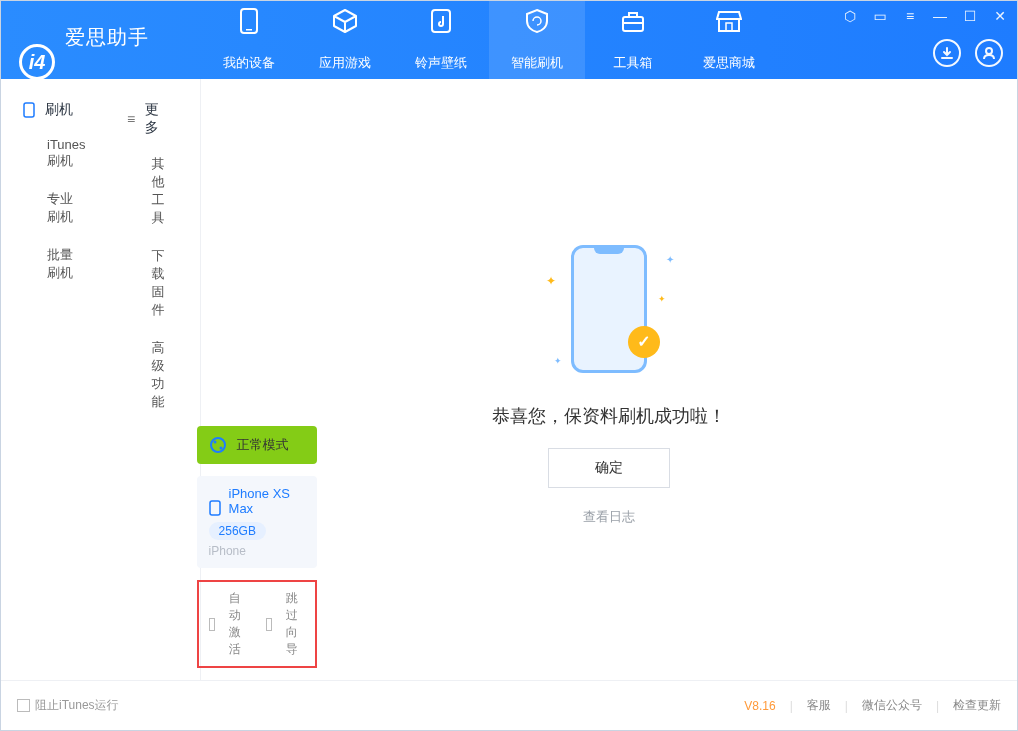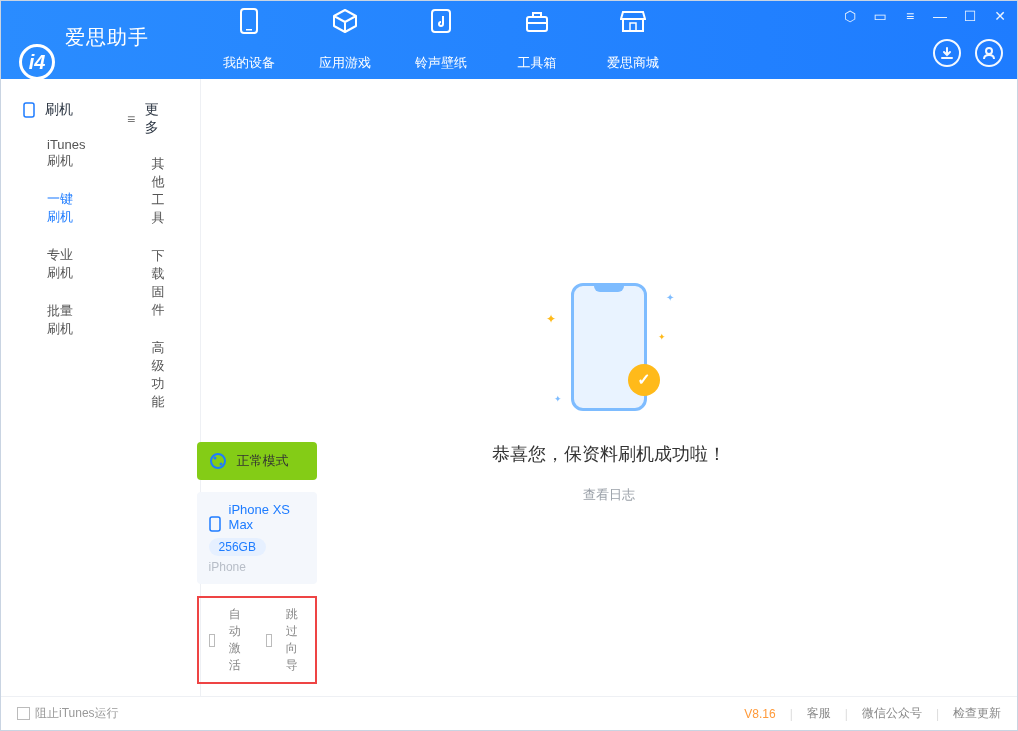--- a/index.html
+++ b/index.html
@@ -52,21 +52,21 @@
 .spark { position:absolute; width:8px; height:8px; }
 .spark.a { left:12px; top:40px; color:#ffba1a; font-size:12px;}
 .spark.b { right:10px; top:20px; color:#7ebcff; font-size:10px;}
 .spark.c { left:20px; bottom:20px; color:#7ebcff; font-size:9px;}
 .spark.d { right:18px; top:60px; color:#ffba1a; font-size:9px;}
 .msg { font-size:18px; color:#333; }
 .ok-btn { border:1px solid #d9dde4; background:#fff; padding:10px 46px; font-size:14px; color:#333; cursor:pointer; }
 .log-link { font-size:13px; color:#9aa0a8; cursor:pointer; }
 
 
-.footer { height:34px; border-top:1px solid #eef0f4; display:flex; align-items:center; padding:0 16px; font-size:12px; color:#999; }
+.footer { height:50px; border-top:1px solid #eef0f4; display:flex; align-items:center; padding:0 16px; font-size:12px; color:#999; }
 .f-chk { display:flex; align-items:center; gap:5px; cursor:pointer; }
 .f-right { margin-left:auto; display:flex; align-items:center; gap:14px; }
 .f-ver { color:#ff9a3a; }
 .f-link { color:#888; cursor:pointer; }
 .f-sep { color:#ddd; }
 svg { display:block; }
 </style>
 </head>
 <body>
 
@@ -100,20 +100,29 @@
       </div>
       <div class="tab">
         <div class="tab-icon">
             <svg width="22" height="26" viewBox="0 0 22 26">
               <rect x="2" y="2" width="18" height="22" rx="3" fill="none" stroke="#fff" stroke-width="2"></rect>
               <path d="M13 8 L13 16 A2 2 0 1 1 11 14" fill="none" stroke="#fff" stroke-width="2"></path>
             </svg>
           </div>
         <div class="tab-label">铃声壁纸</div>
       </div>
+      <div class="tab active">
+        <div class="tab-icon">
+            <svg width="26" height="26" viewBox="0 0 26 26">
+              <path d="M13 2 L23 6 L23 13 C23 19 18 23 13 24 C8 23 3 19 3 13 L3 6 Z" fill="none" stroke="#fff" stroke-width="2"></path>
+              <path d="M9 13 A4 4 0 1 1 13 17" fill="none" stroke="#fff" stroke-width="1.5"></path>
+            </svg>
+          </div>
+        <div class="tab-label">智能刷机</div>
+      </div>
       <div class="tab">
         <div class="tab-icon">
             <svg width="26" height="24" viewBox="0 0 26 24">
               <rect x="3" y="8" width="20" height="14" rx="2" fill="none" stroke="#fff" stroke-width="2"></rect>
               <path d="M9 8 L9 4 L17 4 L17 8" fill="none" stroke="#fff" stroke-width="2"></path>
               <line x1="3" y1="14" x2="23" y2="14" stroke="#fff" stroke-width="2"></line>
             </svg>
           </div>
         <div class="tab-label">工具箱</div>
       </div>
@@ -159,21 +168,20 @@
       <div class="sb-group">
         <div class="sb-group-hdr">
           <span class="sb-icon-sm">
               <svg width="12" height="16">
                 <rect x="1" y="1" width="10" height="14" rx="2" fill="none" stroke="#1e7cff" stroke-width="1.5"></rect>
               </svg>
             </span>
           <span>刷机</span>
         </div>
         <div class="sb-item">iTunes刷机</div>
-        <div class="sb-item active">一键刷机</div>
         <div class="sb-item">专业刷机</div>
         <div class="sb-item">批量刷机</div>
       </div>
       <div class="sb-group">
         <div class="sb-group-hdr">
           <span class="sb-icon-sm">≡</span>
           <span>更多</span>
         </div>
         <div class="sb-item">其他工具</div>
         <div class="sb-item">下载固件</div>
@@ -221,20 +229,21 @@
         <div class="phone">
             <div class="notch"></div>
           </div>
         <div class="check">✓</div>
         <div class="spark a">✦</div>
         <div class="spark b">✦</div>
         <div class="spark c">✦</div>
         <div class="spark d">✦</div>
       </div>
       <div class="msg">恭喜您，保资料刷机成功啦！</div>
+      <button class="ok-btn">确定</button>
       <div class="log-link">查看日志</div>
     </div>
 
   </div>
 
   <div class="footer">
     <label class="f-chk">
       <span class="chkbox"></span>
       <span>阻止iTunes运行</span>
     </label>

